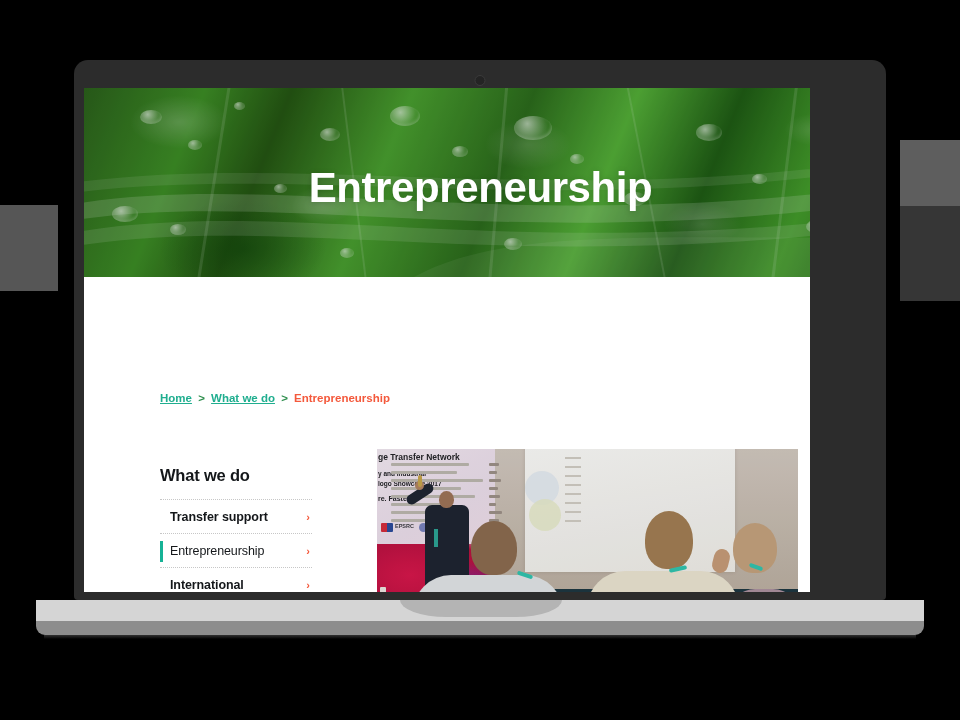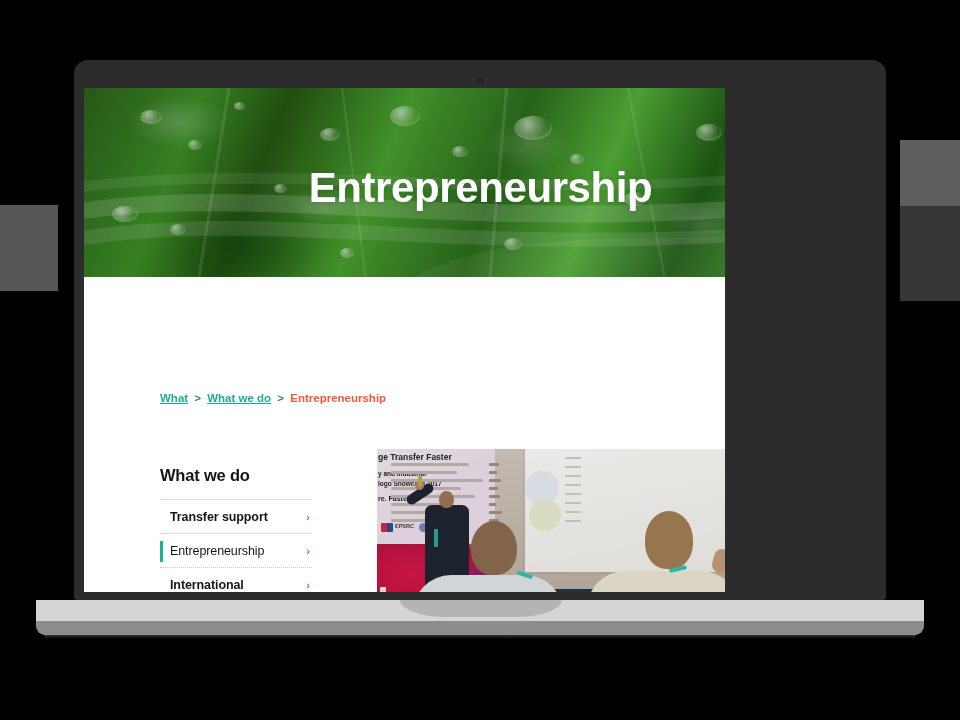--- a/index.html
+++ b/index.html
@@ -18,21 +18,21 @@
   #laptop-lid {
     position:absolute; left:74px; top:60px; width:812px; height:540px;
     background:#2c2c2c; border-radius:14px 14px 4px 4px;
   }
   #webcam {
     position:absolute; left:50%; top:15px; transform:translateX(-50%);
     width:11px; height:11px; border-radius:50%;
     background:#242424; border:1.5px solid #3b3b3b;
   }
   #screen {
-    position:absolute; left:84px; top:88px; width:641px; height:504px;
+    position:absolute; left:84px; top:88px; width:726px; height:504px;
     background:#fff; overflow:hidden;
   }
 
   #laptop-base {
     position:absolute; left:36px; top:600px; width:888px; height:28px;
     background:#d5d5d5; border-radius:0 0 6px 6px;
   }
   #base-strip {
     position:absolute; left:36px; top:621px; width:888px; height:14px;
     background:#8d8d8d; border-radius:0 0 9px 9px;
@@ -228,21 +228,21 @@
         <path d="M330,189 C420,140 560,150 813,150 L813,189 Z" fill="rgba(255,255,255,0.07)"></path>
       </svg>
 
       <div id="hero-veil"></div>
       <div id="hero-title">Entrepreneurship</div>
     </div>
 
     <div id="page">
 
       <div id="breadcrumb">
-        <a href="#">What</a>
+        <a href="#">Home</a>
         <span class="sep">&gt;</span>
         <a href="#">What we do</a>
         <span class="sep">&gt;</span>
         <span class="current">Entrepreneurship</span>
       </div>
 
       <div id="col-left">
         <div id="nav-heading">What we do</div>
         <div id="nav-list">
 
@@ -263,21 +263,21 @@
 
         </div>
       </div>
 
       <div id="photo">
         <div class="ph" id="ph-wall-l"></div>
         <div class="ph" id="ph-banner"></div>
         <div class="ph" id="ph-banner-red"></div>
         <div class="ph" id="ph-banner-purple"></div>
 
-        <div class="bn-txt" id="bn1">ge Transfer Faster</div>
+        <div class="bn-txt" id="bn1">ge Transfer Network</div>
         <div class="bn-txt" id="bn2">y and Industrial</div>
         <div class="bn-txt" id="bn3">logo Showcase 2017</div>
         <div class="bn-txt" id="bn4">re. Faster.</div>
         <div class="ph" id="bn-logo1"></div>
         <div id="bn-logo2">EPSRC</div>
         <div class="ph" id="bn-logo3"></div>
 
         <div class="ph" id="ph-screenwall"></div>
         <div class="ph" id="ph-slide"></div>
         <div class="sl-row" style="top:14px; width:78px;"></div>

